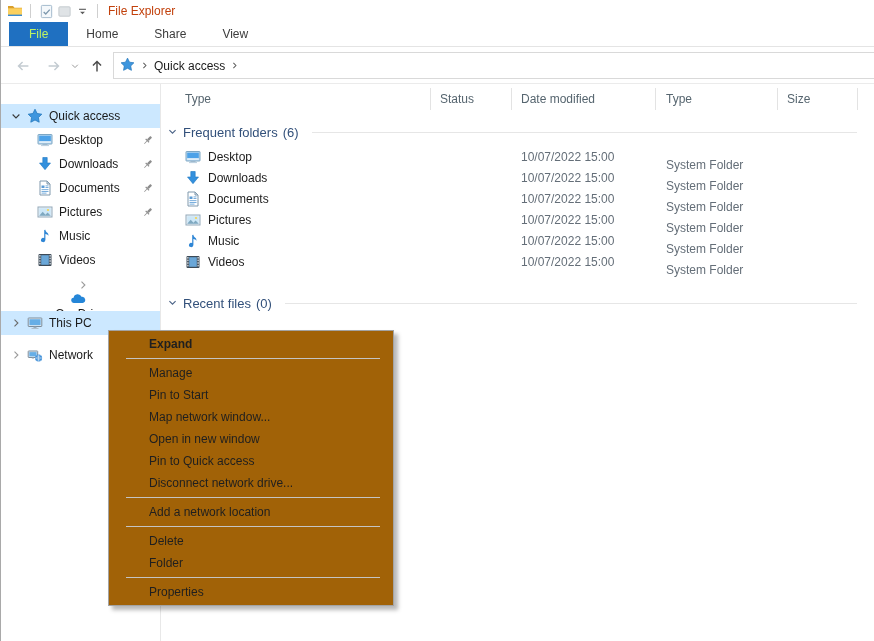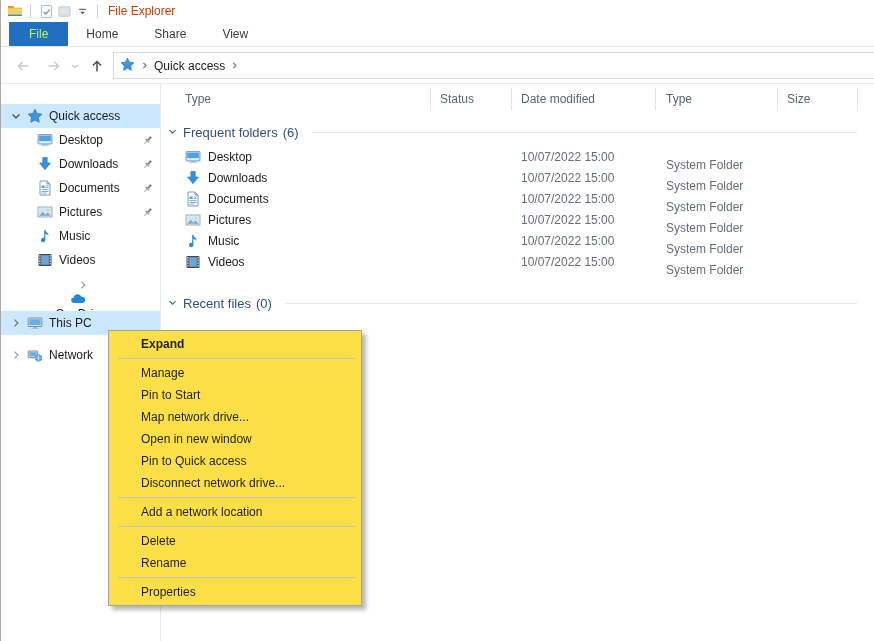--- a/index.html
+++ b/index.html
@@ -49,21 +49,21 @@
   .group-head { position:absolute; left:6px; right:17px; height:20px; display:flex; align-items:center; gap:5px; color:#32507a; font-size:13px; }
   .group-head .gline { flex:1; height:1px; background:#e6e6e6; margin-left:8px; }
 
   .frow { position:absolute; left:0; right:0; height:21px; }
   .frow .ficon { position:absolute; left:24px; top:2px; width:16px; height:16px; }
   .frow .fname { position:absolute; left:47px; top:3px; color:#1c1c1c; }
   .frow .fdate { position:absolute; left:360px; top:3px; color:#646e78; }
   .frow .ftype { position:absolute; left:505px; top:3px; color:#646e78;margin-top:8px; }
 
   
-  .menu { position:absolute; left:108px; top:330px; width:254px; background:#fde047; border:1px solid #a3a3a3; box-shadow:4px 4px 4px rgba(0,0,0,0.28); padding:2px 0; z-index:100; }
+  .menu { position:absolute; left:108px; top:330px; width:286px; background:#a16207; border:1px solid #a3a3a3; box-shadow:4px 4px 4px rgba(0,0,0,0.28); padding:2px 8px; z-index:100; }
   .menu-item { height:22px; line-height:22px; padding-left:32px; color:#1f1f1f; cursor:default; }
   .menu-item.default { font-weight:bold; }
   .menu-sep { height:1px; background:#c4c4c4; margin:3px 5px 3px 9px; }
 </style>
 </head>
 <body>
 
 <div class="window">
   <div class="left-edge"></div>
 
@@ -430,26 +430,26 @@
       <span>(0)</span>
       <span class="gline"></span>
     </div>
   </div>
 
   <div class="menu">
     <div class="menu-item default">Expand</div>
     <div class="menu-sep"></div>
     <div class="menu-item">Manage</div>
     <div class="menu-item">Pin to Start</div>
-    <div class="menu-item">Map network drive...</div>
+    <div class="menu-item">Map network window...</div>
     <div class="menu-item">Open in new window</div>
     <div class="menu-item">Pin to Quick access</div>
     <div class="menu-item">Disconnect network drive...</div>
     <div class="menu-sep"></div>
     <div class="menu-item">Add a network location</div>
     <div class="menu-sep"></div>
     <div class="menu-item">Delete</div>
-    <div class="menu-item">Rename</div>
+    <div class="menu-item">Folder</div>
     <div class="menu-sep"></div>
     <div class="menu-item">Properties</div>
   </div>
 
 </div>
 
 </body></html>

